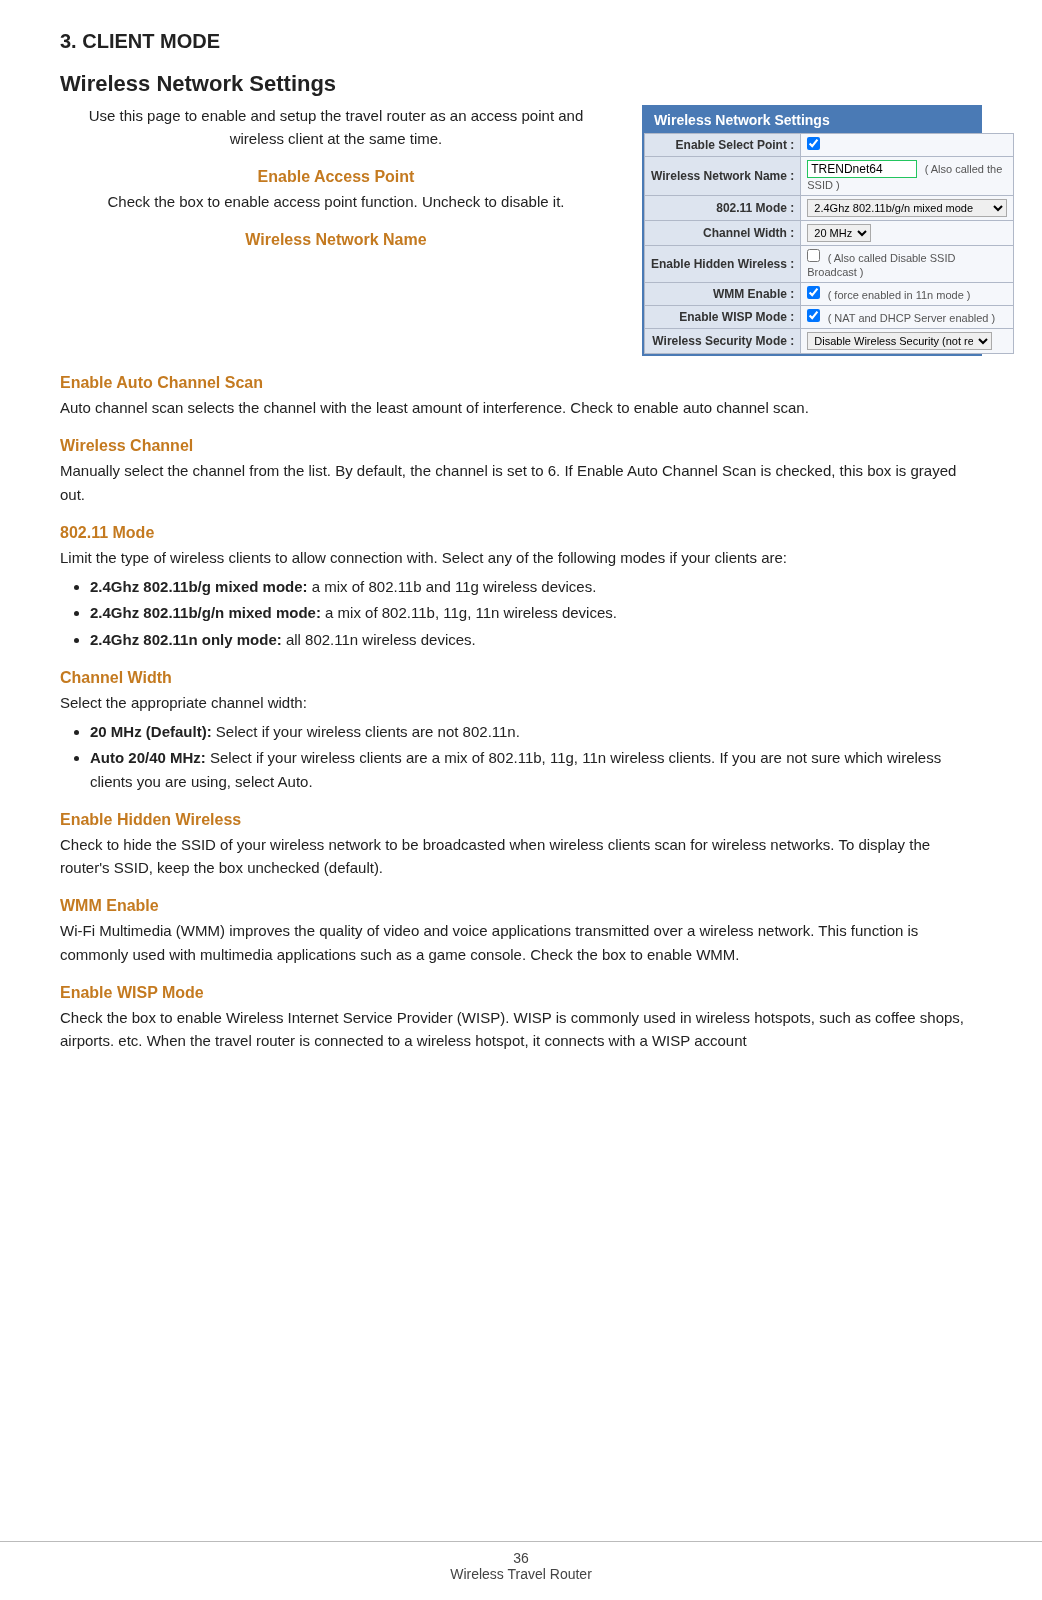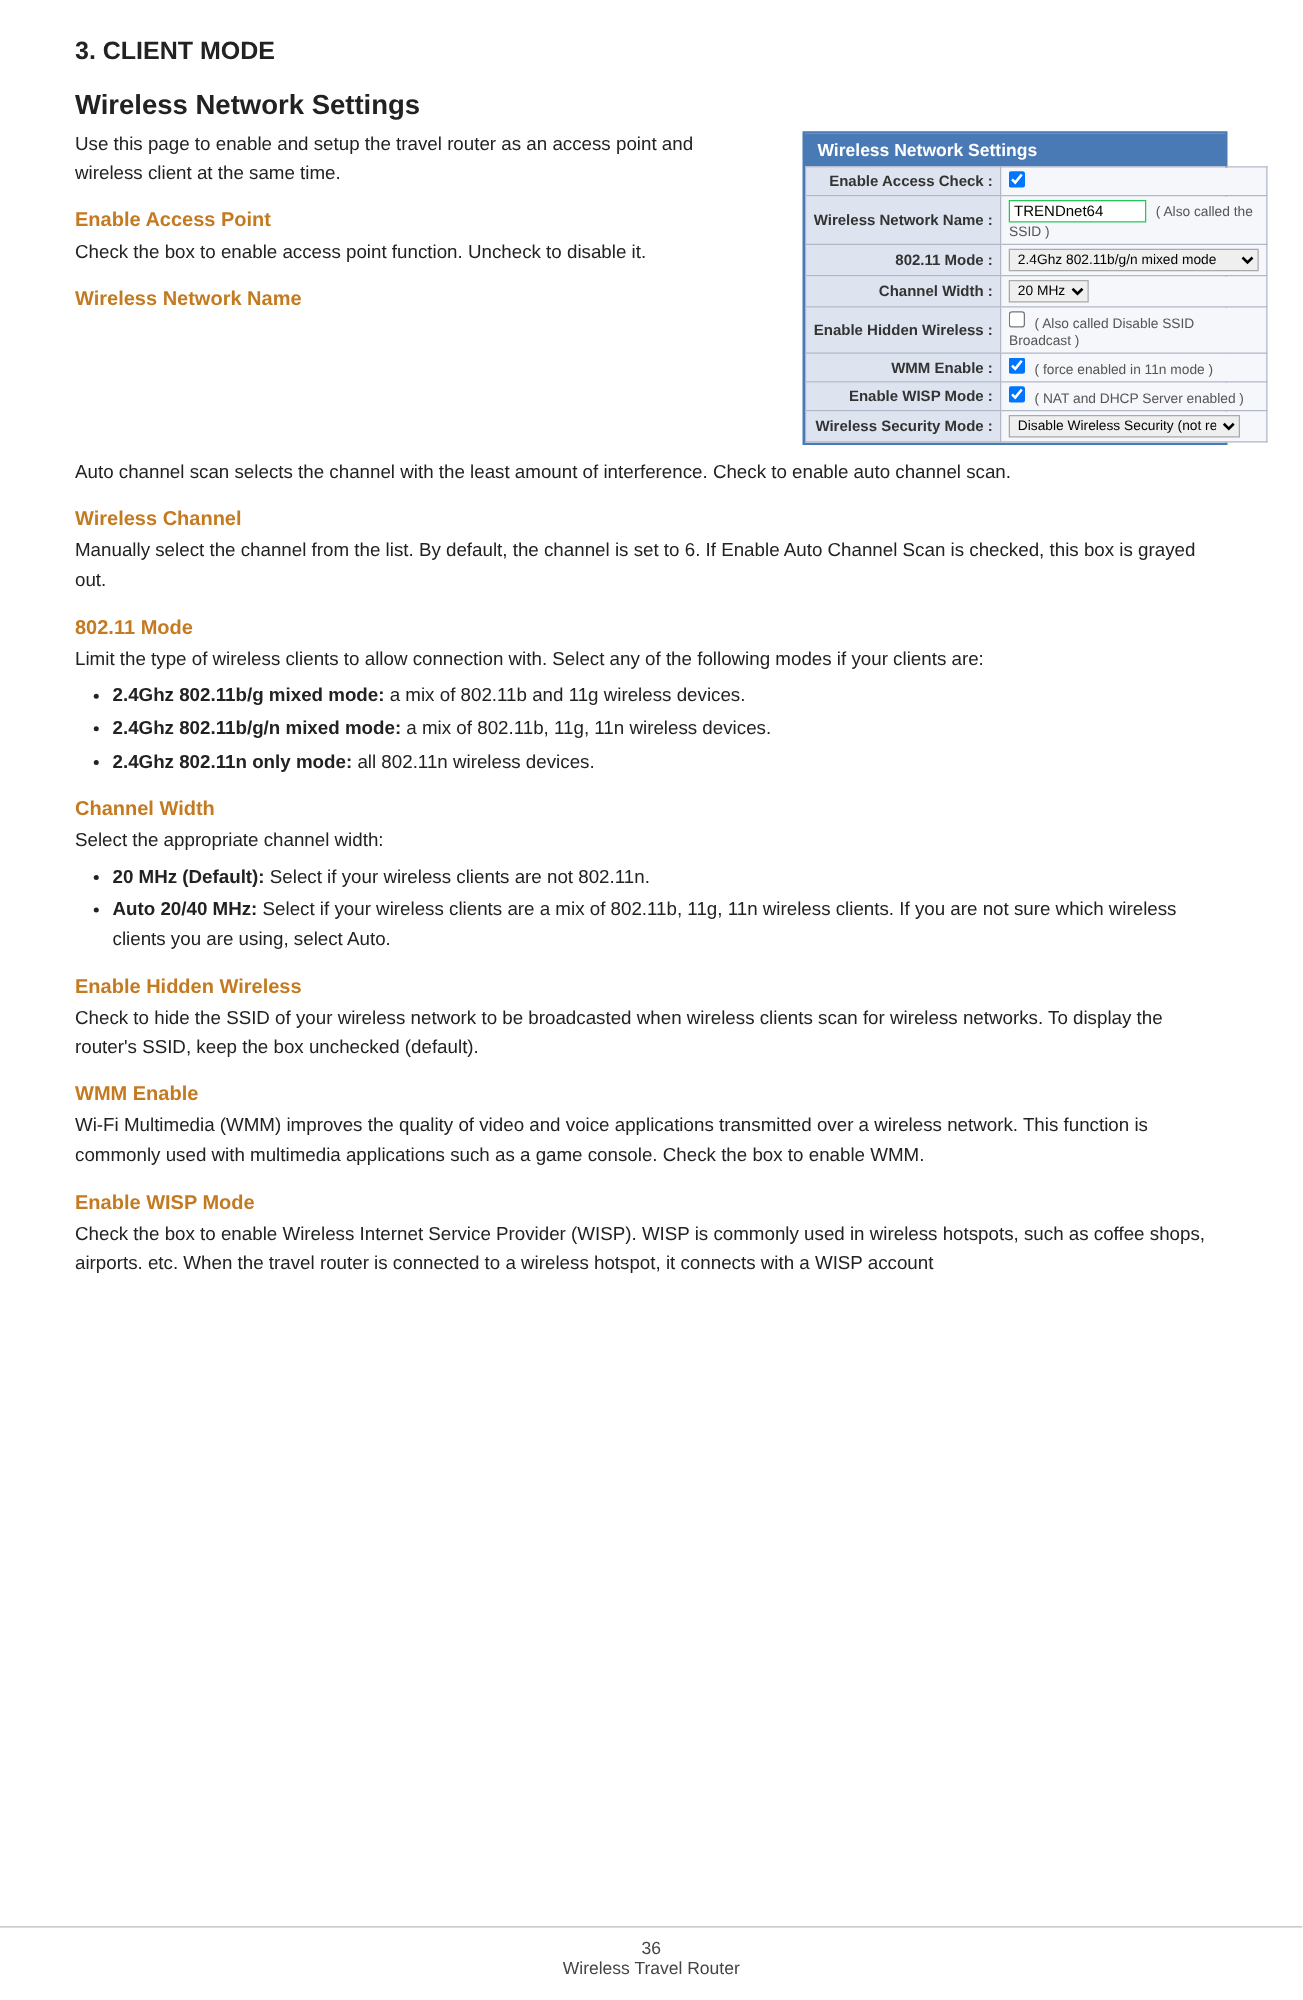--- a/index.html
+++ b/index.html
@@ -32,20 +32,21 @@
       margin-bottom: 10px;
     }
     .content-with-table {
       display: flex;
       align-items: flex-start;
       gap: 30px;
       margin-bottom: 10px;
     }
     .left-content {
       flex: 1;
+      text-align: center;
     }
     .section-heading {
       color: #c47a20;
       font-weight: bold;
       font-size: 16px;
       margin-top: 18px;
       margin-bottom: 4px;
     }
     .section-body {
       font-size: 15px;
@@ -170,21 +171,21 @@
       <div class="section-heading">Wireless Network Name</div>
     </div>
   </div>
 
   <div class="settings-table-wrap">
     <div class="settings-table-title">Wireless Network Settings</div>
     <table class="settings-table">
 
       <tbody>
           <tr>
-        <td>Enable Access Check :</td>
+        <td>Enable Select Point :</td>
         <td>
           <input type="checkbox" checked="" style="">
         </td>
       </tr>
 
       <tr>
         <td>Wireless Network Name :</td>
         <td>
           <input type="text" value="TRENDnet64" style="">
           <span class="small-note">( Also called the SSID )</span>
@@ -241,20 +242,21 @@
             <option>Disable Wireless Security (not recommended)</option>
           </select>
         </td>
       </tr>
     </tbody>
       </table>
   </div>
 </div>
 
 <div class="full-section">
+  <div class="section-heading">Enable Auto Channel Scan</div>
   <p class="section-body">Auto channel scan selects the channel with the least amount of interference. Check to enable auto channel scan.</p>
 </div>
 
 <div class="full-section">
   <div class="section-heading">Wireless Channel</div>
   <p class="section-body">Manually select the channel from the list. By default, the channel is set to 6. If Enable Auto Channel Scan is checked, this box is grayed out.</p>
 </div>
 
 <div class="full-section">
   <div class="section-heading">802.11 Mode</div>

